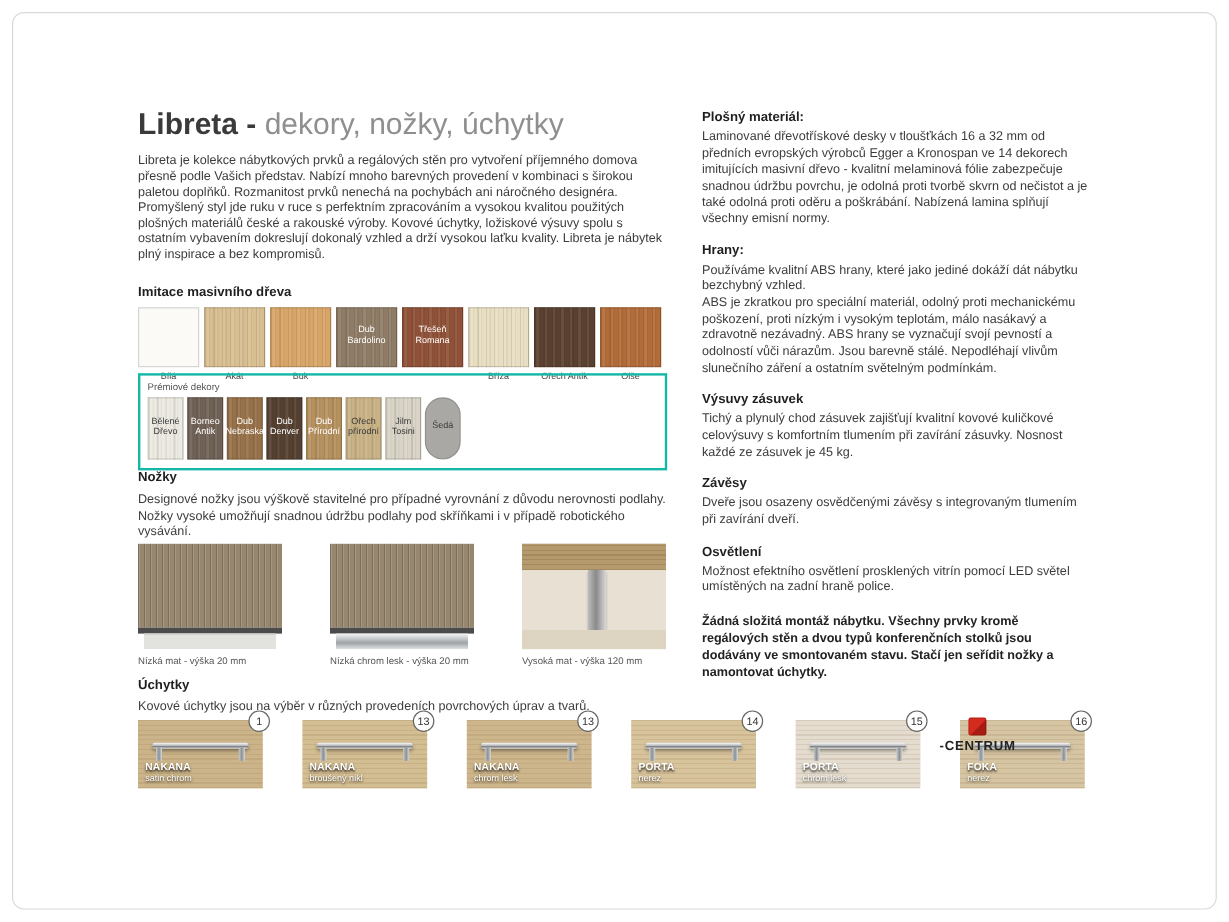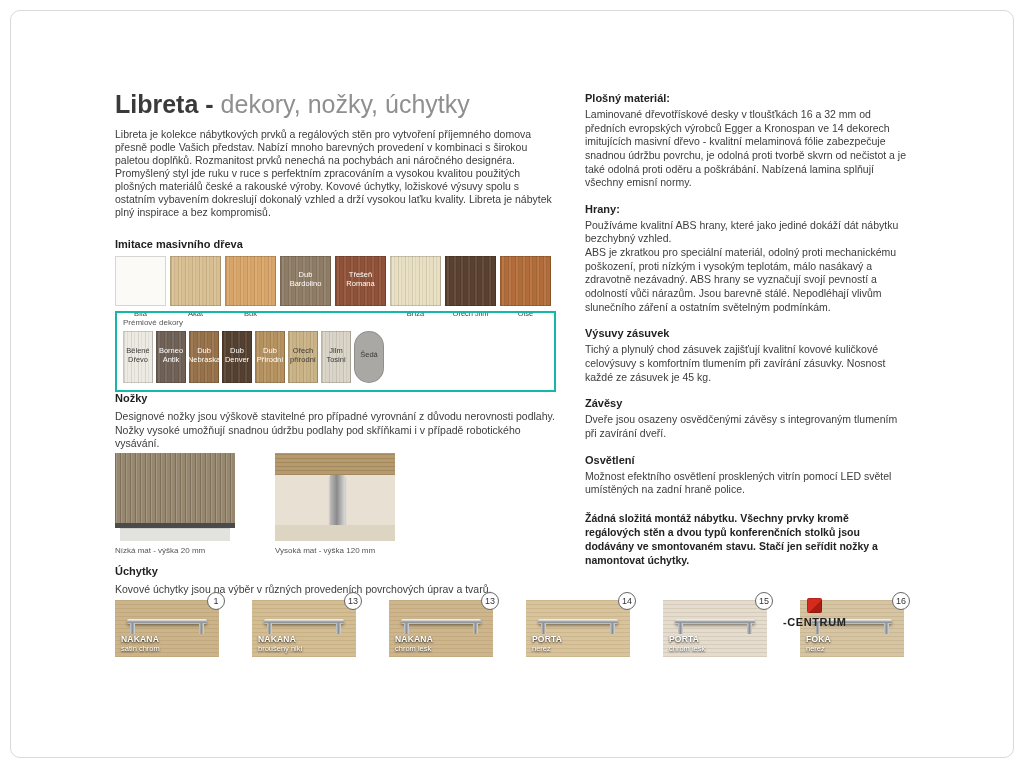--- a/index.html
+++ b/index.html
@@ -161,21 +161,21 @@
       <div class="chip grain" style="background-color: rgb(143, 81, 56);">
         <span class="inlabel light">Třešeň Romana</span>
       </div>
     </div>
     <div class="swatch">
       <div class="chip grain" style="background-color: rgb(232, 223, 195);"></div>
       <div class="below">Bříza</div>
     </div>
     <div class="swatch">
       <div class="chip grain" style="background-color: rgb(90, 64, 48);"></div>
-      <div class="below">Ořech Jilm</div>
+      <div class="below">Ořech Antik</div>
     </div>
     <div class="swatch">
       <div class="chip grain" style="background-color: rgb(178, 108, 57);"></div>
       <div class="below">Olše</div>
     </div>
   </div>
 </div>
 
 <div class="blk blk-premium">
   <div class="premium-box">
@@ -234,20 +234,28 @@
   <div class="legs">
     <figure class="leg">
       <div class="leg-img">
         <div class="cab-wood"></div>
         <div class="cab-gap"></div>
         <div class="plinth plinth-mat"></div>
       </div>
       <figcaption class="leg-cap">Nízká mat - výška 20 mm</figcaption>
     </figure>
     <figure class="leg">
+      <div class="leg-img">
+        <div class="cab-wood"></div>
+        <div class="cab-gap"></div>
+        <div class="plinth plinth-chrom"></div>
+      </div>
+      <figcaption class="leg-cap">Nízká chrom lesk - výška 20 mm</figcaption>
+    </figure>
+    <figure class="leg">
       <div class="leg-img leg3">
         <div class="top-wood"></div>
         <div class="post"></div>
         <div class="floor"></div>
       </div>
       <figcaption class="leg-cap">Vysoká mat - výška 120 mm</figcaption>
     </figure>
   </div>
 </div>
 

